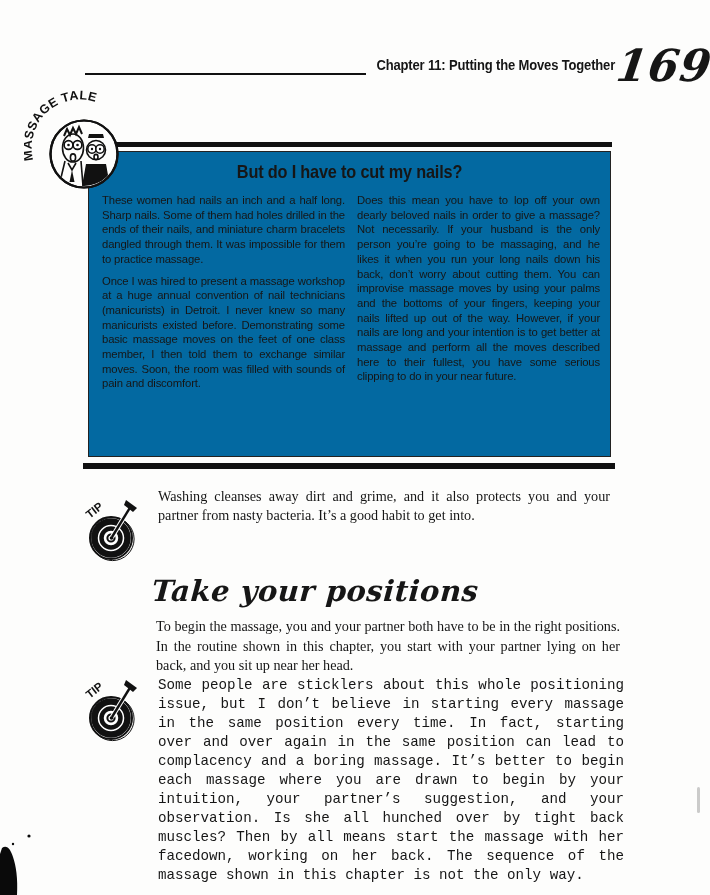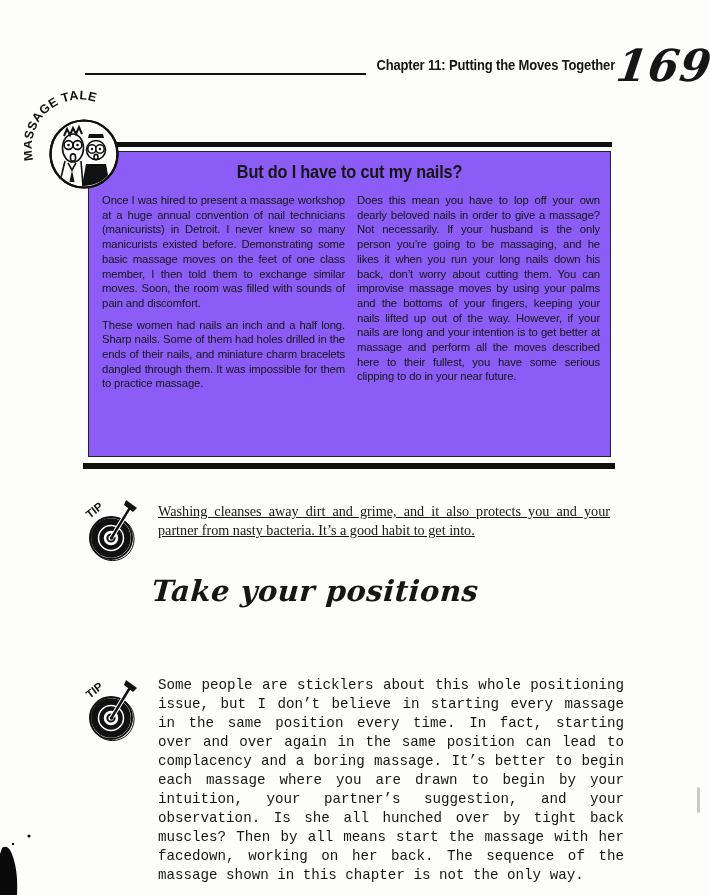--- a/index.html
+++ b/index.html
@@ -12,39 +12,39 @@
         font-family:"Liberation Sans", sans-serif;font-weight:bold;font-size:15.5px;
         letter-spacing:-0.2px;transform:scaleX(.84);transform-origin:100% 50%;}
   .page-number{position:absolute;top:40px;left:617px;font-family:"DejaVu Serif", serif;
         font-style:italic;font-weight:bold;font-size:44px;transform:skewX(-8deg);
         letter-spacing:1px;}
 
   
   .bar-top{position:absolute;left:104px;top:142px;width:508px;height:5px;background:#111;}
   .bar-bottom{position:absolute;left:83px;top:463px;width:532px;height:6px;background:#111;}
   .sidebar-box{position:absolute;left:88px;top:151px;width:521px;height:304px;
-        border:1.5px solid #222;background:#8b5cf6;}
+        border:1.5px solid #222;background:#0369a1;}
   .sidebar-title{position:absolute;left:0;top:9px;width:100%;margin:0;text-align:center;
         font-family:"Liberation Sans", sans-serif;font-weight:bold;font-size:18.5px;
         transform:scaleX(.88);letter-spacing:-0.2px;}
   .sb-col{position:absolute;top:41px;width:243px;text-align:justify;
         font-family:"Liberation Sans", sans-serif;font-size:11.3px;line-height:14.7px;
         letter-spacing:-0.15px;}
   .sb-col p{margin:0 0 7px 0;}
   .sb-col-left{left:13px;}
   .sb-col-right{left:268px;}
 
   
   .tale-icon{position:absolute;left:24px;top:84px;width:118px;height:122px;}
 
   
   .tip-icon-1{position:absolute;left:84px;top:497px;width:60px;height:68px;}
   .tip-icon-2{position:absolute;left:84px;top:677px;width:60px;height:68px;}
   .tip-text{position:absolute;left:158px;text-align:justify;font-size:14.2px;line-height:19px;}
-  .tip-text-1{top:502px;width:452px;text-decoration:underline;}
+  .tip-text-1{top:487px;width:452px;}
   .tip-text-2{top:676px;width:466px;font-family:Liberation Mono, monospace;}
 
   
   .section-heading{position:absolute;left:152px;top:574px;margin:0;
         font-family:"DejaVu Serif", serif;font-style:italic;font-weight:bold;
         font-size:29px;letter-spacing:.5px;transform:skewX(-4deg);}
   .section-body{position:absolute;left:156px;top:617px;width:464px;text-align:justify;
         font-size:14.2px;line-height:19.5px;}
 
   
@@ -62,22 +62,22 @@
   <div class="header-rule"></div>
   <div class="chapter-title">Chapter 11: Putting the Moves Together</div>
   <div class="page-number">169</div>
 
   <div class="bar-top"></div>
   <div class="bar-bottom"></div>
 
   <div class="sidebar-box">
     <h2 class="sidebar-title">But do I have to cut my nails?</h2>
     <div class="sb-col sb-col-left">
+      <p>These women had nails an inch and a half long. Sharp nails. Some of them had holes drilled in the ends of their nails, and miniature charm bracelets dangled through them. It was impossible for them to practice massage.</p>
       <p>Once I was hired to present a massage workshop at a huge annual convention of nail technicians (manicurists) in Detroit. I never knew so many manicurists existed before. Demonstrating some basic massage moves on the feet of one class member, I then told them to exchange similar moves. Soon, the room was filled with sounds of pain and discomfort.</p>
-      <p>These women had nails an inch and a half long. Sharp nails. Some of them had holes drilled in the ends of their nails, and miniature charm bracelets dangled through them. It was impossible for them to practice massage.</p>
     </div>
     <div class="sb-col sb-col-right">
       <p>Does this mean you have to lop off your own dearly beloved nails in order to give a massage? Not necessarily. If your husband is the only person you’re going to be massaging, and he likes it when you run your long nails down his back, don’t worry about cutting them. You can improvise massage moves by using your palms and the bottoms of your fingers, keeping your nails lifted up out of the way. However, if your nails are long and your intention is to get better at massage and perform all the moves described here to their fullest, you have some serious clipping to do in your near future.</p>
     </div>
   </div>
 
   <div class="tale-icon">
     <svg width="118" height="122" viewBox="0 0 118 122">
       <defs>
         <path id="taleArc" d="M 10,78 A 48,48 0 0 1 92,32"></path>
@@ -125,20 +125,21 @@
       <circle cx="27" cy="41" r="3.6" fill="none" stroke="#111" stroke-width="2"></circle>
       <line x1="47" y1="9" x2="28" y2="40" stroke="#fff" stroke-width="4.5"></line>
       <line x1="47" y1="9" x2="28" y2="40" stroke="#111" stroke-width="2.4"></line>
       <path d="M42,3 L53,11 L49,15 L40,8 Z" fill="#111"></path>
       <circle cx="27.5" cy="41" r="1.8" fill="#111"></circle>
     </svg>
   </div>
   <div class="tip-text tip-text-1">Washing cleanses away dirt and grime, and it also protects you and your partner from nasty bacteria. It’s a good habit to get into.</div>
 
   <h3 class="section-heading">Take your positions</h3>
+  <div class="section-body">To begin the massage, you and your partner both have to be in the right positions. In the routine shown in this chapter, you start with your partner lying on her back, and you sit up near her head.</div>
 
   <div class="tip-icon-2">
     <svg width="60" height="68" viewBox="0 0 60 68">
       <text transform="rotate(-38 10 16)" x="3" y="18" font-size="11.5" font-weight="bold" fill="#111">TIP</text>
       <circle cx="27" cy="41" r="21" fill="#fff" stroke="#111" stroke-width="2"></circle>
       <circle cx="28.5" cy="42" r="21.6" fill="none" stroke="#111" stroke-width="1"></circle>
       <circle cx="27" cy="41" r="16.5" fill="none" stroke="#111" stroke-width="6.5"></circle>
       <circle cx="27" cy="41" r="9.5" fill="none" stroke="#111" stroke-width="4.5"></circle>
       <circle cx="27" cy="41" r="3.6" fill="none" stroke="#111" stroke-width="2"></circle>
       <line x1="47" y1="9" x2="28" y2="40" stroke="#fff" stroke-width="4.5"></line>

